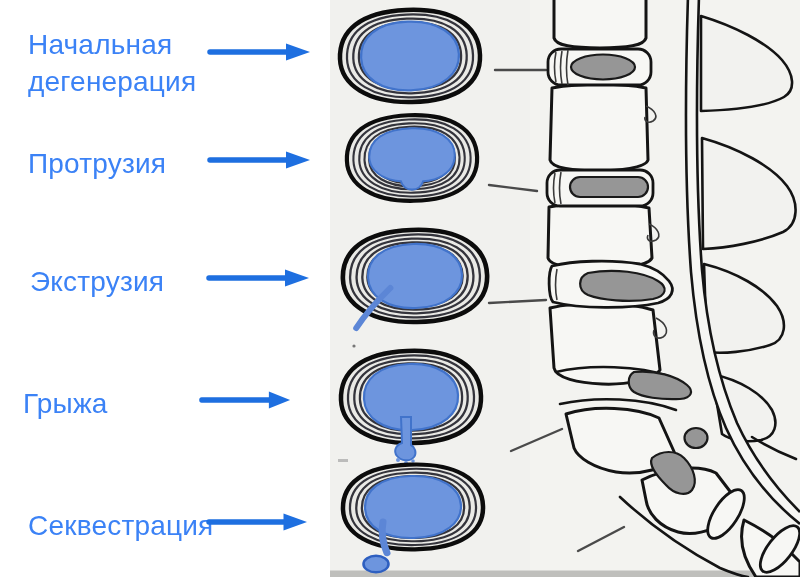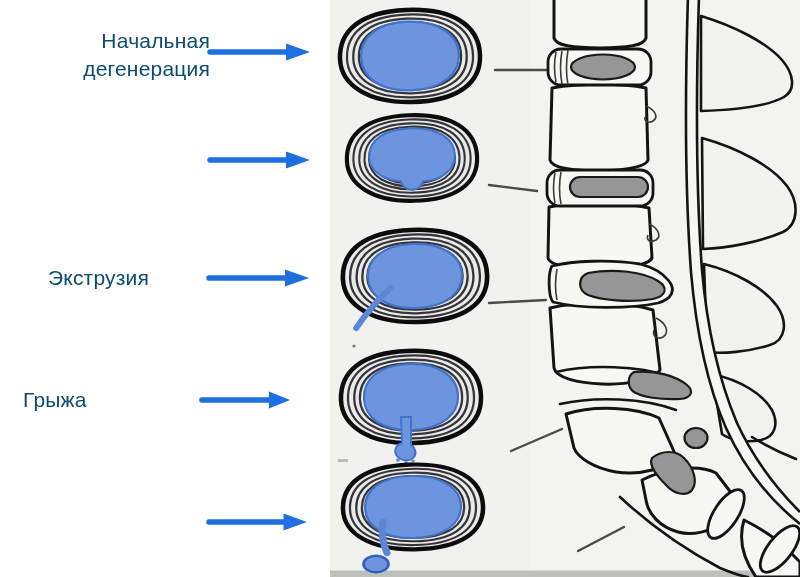--- a/index.html
+++ b/index.html
@@ -1,18 +1,18 @@
 <!DOCTYPE html>
 <html><head>
 <meta charset="utf-8">
 <style>
   html,body{margin:0;padding:0;background:#fff;}
   #figure{position:relative;width:800px;height:577px;background:#ffffff;overflow:hidden;
           font-family:"Liberation Sans",sans-serif;}
-  .stage-label{position:absolute;font-size:21px;line-height:1.32;color:#0c4a6e;letter-spacing:.2px;text-align:right;}
+  .stage-label{position:absolute;font-size:28px;line-height:1.32;color:#3b82f6;letter-spacing:.2px;}
   .w1{width:182px;}
   .arrow{position:absolute;display:block;}
   svg{display:block;}
   
   #scan{position:absolute;left:330px;top:0;}
   .ring0{fill:#eaeae6;stroke:#0c0c0c;stroke-width:4.5px;}
   .rr{fill:none;stroke:#34343c;}
   .nuc{fill:#6d95de;stroke:#4173cb;}
   .jet{fill:none;stroke:#5c86d6;stroke-linecap:round;}
   .bone{fill:#f7f7f4;stroke:#141414;stroke-width:3px;stroke-linejoin:round;}
@@ -23,22 +23,24 @@
   .gray{fill:#969696;stroke:#1a1a1a;stroke-width:2.2px;}
   .ann{fill:none;stroke:#3a3a3a;stroke-width:1.6px;}
   .ld{fill:none;stroke:#4a4a4a;stroke-width:2.4px;stroke-linecap:round;}
 </style>
 </head>
 <body>
 
 <div id="figure">
 
   <div class="stage-label w1" style="left:28px;top:27px">Начальная дегенерация</div>
-  <div class="stage-label" style="left:48px;top:264px">Экструзия</div>
+  <div class="stage-label" style="left:28px;top:146px">Протрузия</div>
+  <div class="stage-label" style="left:30px;top:264px">Экструзия</div>
   <div class="stage-label" style="left:23px;top:386px">Грыжа</div>
+  <div class="stage-label" style="left:28px;top:508px">Секвестрация</div>
 
   <svg class="arrow" style="left:207px;top:41px" width="104" height="22" viewBox="0 0 104 22">
     <line x1="3" y1="11" x2="82" y2="11" stroke-width="5.5" stroke-linecap="round" stroke="#1e6fe0"></line>
     <polygon points="79,2.5 103,11 79,19.5" fill="#1e6fe0"></polygon>
   </svg>
   <svg class="arrow" style="left:207px;top:149px" width="104" height="22" viewBox="0 0 104 22">
     <line x1="3" y1="11" x2="82" y2="11" stroke-width="5.5" stroke-linecap="round" stroke="#1e6fe0"></line>
     <polygon points="79,2.5 103,11 79,19.5" fill="#1e6fe0"></polygon>
   </svg>
   <svg class="arrow" style="left:206px;top:267px" width="104" height="22" viewBox="0 0 104 22">

